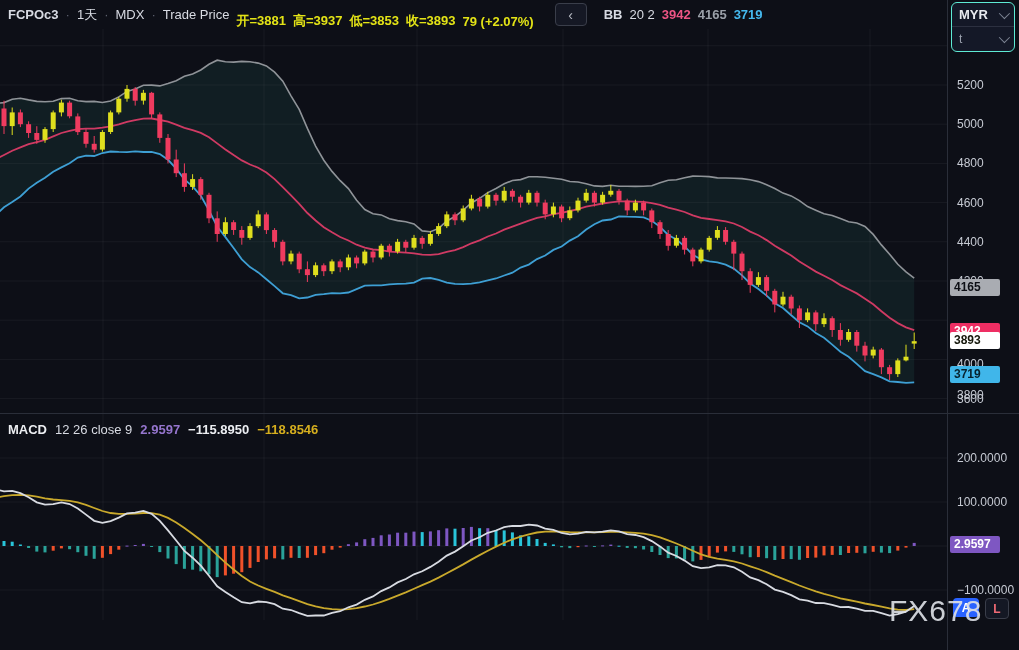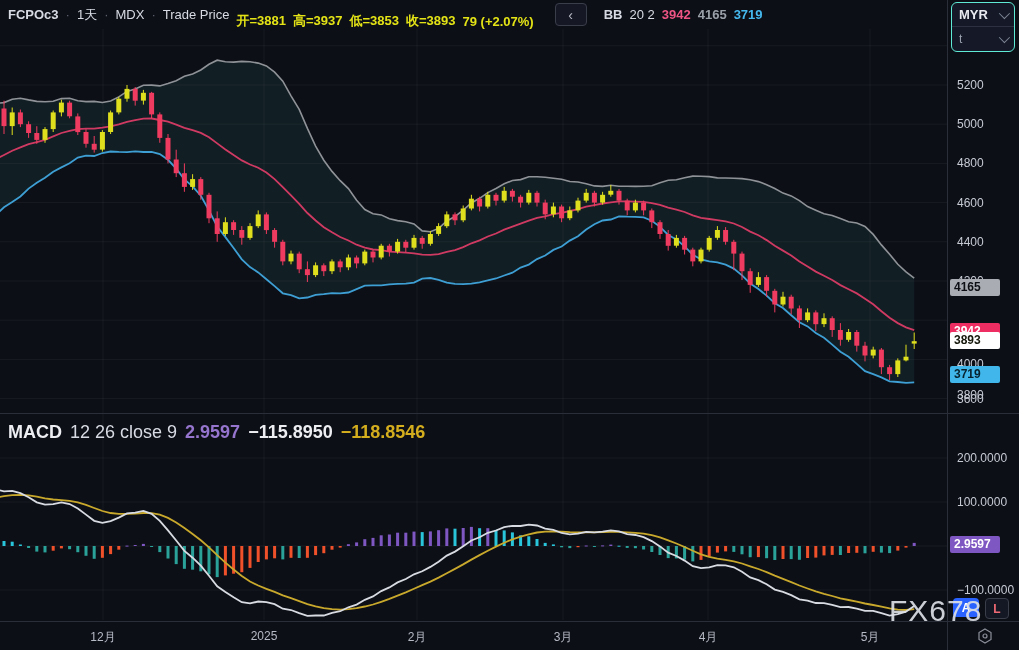--- a/index.html
+++ b/index.html
@@ -16,21 +16,21 @@
                 background:#151824;color:#b9bcc5;display:flex;align-items:center;justify-content:center;
                 font-size:14px;line-height:1;cursor:pointer;}
   .bb-name{font-weight:700;}
   .c-pink{color:#ee5585;font-weight:600;}
   .c-gray{color:#9aa0a8;font-weight:600;}
   .c-blue{color:#45b9ee;font-weight:600;}
   .c-purple{color:#9575cd;font-weight:600;}
   .c-white{color:#eceef2;font-weight:600;}
   .c-gold{color:#d5ae1e;font-weight:600;}
   .macd-legend{position:absolute;left:8px;top:422px;display:flex;align-items:center;gap:8px;
-               font-size:18px;color:#d8dbe3;z-index:6;white-space:nowrap;}
+               font-size:13px;color:#d8dbe3;z-index:6;white-space:nowrap;}
   
   .price-axis{position:absolute;left:947px;top:0;width:72px;height:650px;border-left:1px solid #2a2e39;z-index:5;}
   .plabel{position:absolute;left:9px;font-size:12px;color:#c6cad3;}
   .pbadge{position:absolute;left:2px;min-width:42px;padding:0 4px;height:17px;line-height:17px;
           font-size:12px;font-weight:700;border-radius:2px;}
   .currency-box{position:absolute;left:3px;top:2px;width:62px;height:48px;border:1px solid #5eead4;
                 border-radius:6px;background:#141827;z-index:8;}
   .cur-row{height:23px;display:flex;align-items:center;justify-content:space-between;padding:0 7px;}
   .cur-row+.cur-row{border-top:1px solid #2c3040;}
   .cur-txt{font-size:13px;font-weight:700;color:#e8eaef;}
@@ -495,27 +495,15 @@
         <div class="pbadge" style="top: 278.86px; background: rgb(169, 172, 178); color: rgb(13, 15, 21);">4165</div>
         <div class="pbadge" style="top: 322.568px; background: rgb(238, 46, 99); color: rgb(255, 255, 255);">3942</div>
         <div class="pbadge" style="top: 332.172px; background: #ffffff; color: rgb(21, 23, 11);">3893</div>
         <div class="pbadge" style="top: 366.276px; background: rgb(64, 182, 234); color: rgb(6, 34, 46);">3719</div>
         <div class="pbadge" style="top: 535.698px; background: rgb(126, 87, 194); color: rgb(255, 255, 255);">2.9597</div>
       </div>
     <div class="auto-btn">A</div>
     <div class="log-btn">L</div>
   </div>
 
-  <div class="time-axis" id="time-axis">
-    <svg class="taxis-icon" viewBox="0 0 18 18">
-      <polygon points="9,2 15,5.5 15,12.5 9,16 3,12.5 3,5.5" fill="none" stroke="#8b8f99" stroke-width="1.2"></polygon>
-      <circle cx="9" cy="9" r="2" fill="none" stroke="#8b8f99" stroke-width="1.2"></circle>
-    </svg>
-  <div class="tlabel" style="left: 103px;">12月</div>
-      <div class="tlabel" style="left: 264px;">2025</div>
-      <div class="tlabel" style="left: 417px;">2月</div>
-      <div class="tlabel" style="left: 563px;">3月</div>
-      <div class="tlabel" style="left: 708px;">4月</div>
-      <div class="tlabel" style="left: 870px;">5月</div>
-    </div>
 
   <div class="watermark">FX678</div>
 </div>
 
 </body></html>

